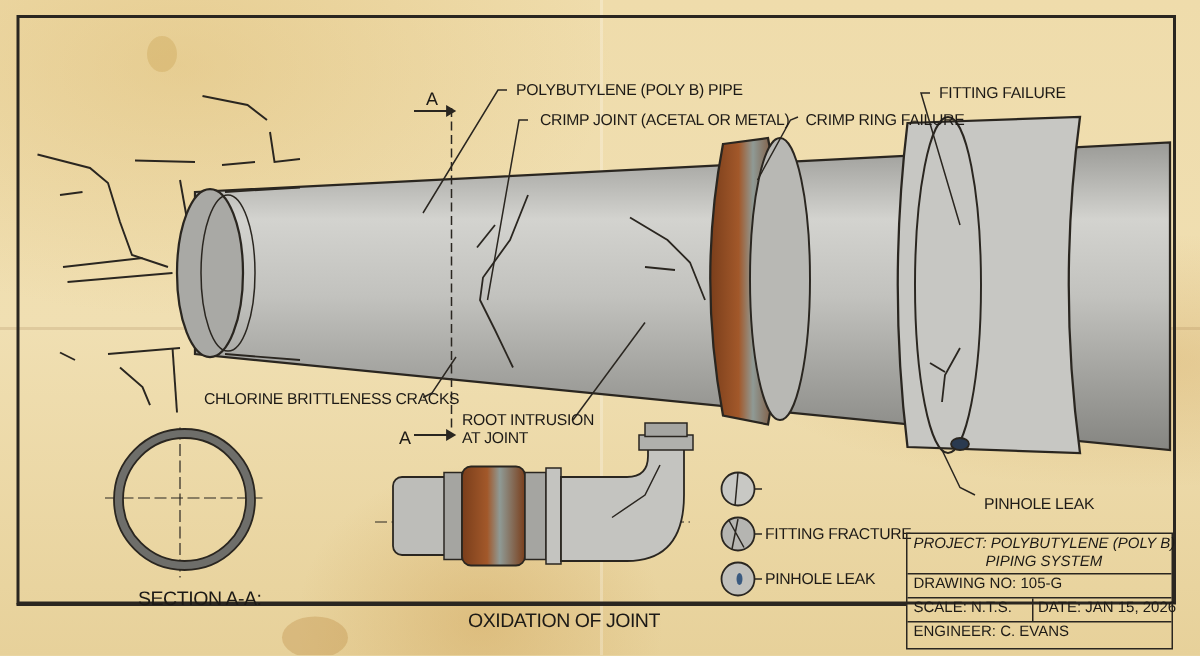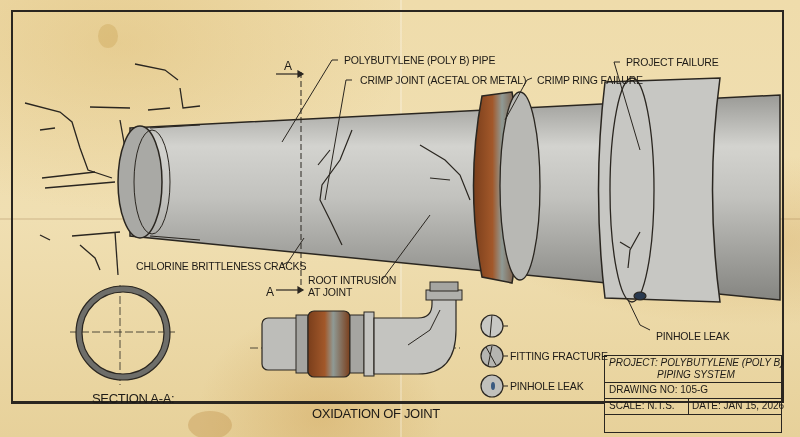--- a/index.html
+++ b/index.html
@@ -149,21 +149,21 @@
 
     <path d="M11 403 L604 403" stroke="#2a2620" stroke-width="2"></path>
   </svg>
 
   <div class="lbl" style="left:284px;top:60px;font-size:12px;">A</div>
   <div class="lbl" style="left:266px;top:286px;font-size:12px;">A</div>
 
   <div class="lbl" style="left:360px;top:74px;">CRIMP JOINT (ACETAL OR METAL)</div>
   <div class="lbl" style="left:344px;top:54px;">POLYBUTYLENE (POLY B) PIPE</div>
   <div class="lbl" style="left:537px;top:74px;">CRIMP RING FAILURE</div>
-  <div class="lbl" style="left:626px;top:56px;">PROJECT FAILURE</div>
+  <div class="lbl" style="left:626px;top:56px;">FITTING FAILURE</div>
   <div class="lbl" style="left:136px;top:260px;">CHLORINE BRITTLENESS CRACKS</div>
   <div class="lbl" style="left:308px;top:274px;">ROOT INTRUSION</div>
   <div class="lbl" style="left:308px;top:286px;">AT JOINT</div>
   <div class="lbl" style="left:656px;top:330px;">PINHOLE LEAK</div>
 
   <div class="big" style="left:92px;top:391px;">SECTION A-A:</div>
   <div class="big" style="left:312px;top:406px;">OXIDATION OF JOINT</div>
 
   <div class="lbl" style="left:510px;top:350px;">FITTING FRACTURE</div>
   <div class="lbl" style="left:510px;top:380px;">PINHOLE LEAK</div>
@@ -171,14 +171,15 @@
   <div class="tb">
     <div class="row r1">
       <div>PROJECT: POLYBUTYLENE (POLY B)</div>
       <div style="padding-left:48px;">PIPING SYSTEM</div>
     </div>
     <div class="row r2">DRAWING NO: 105-G</div>
     <div class="row r3">
       <span>SCALE: N.T.S.</span>
       <span class="split">DATE: JAN 15, 2026</span>
     </div>
+    <div class="row r4">ENGINEER: C. EVANS</div>
   </div>
 </div>
 
 </body></html>

